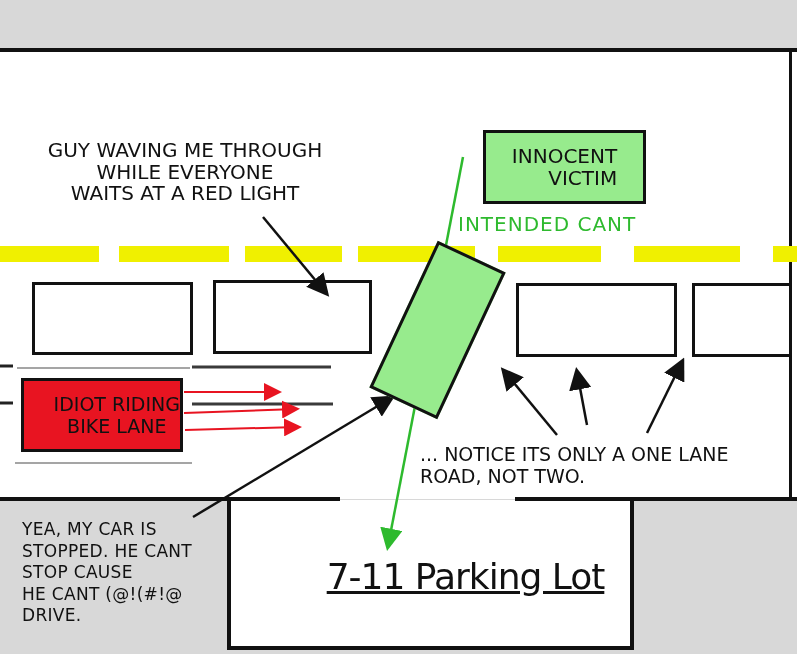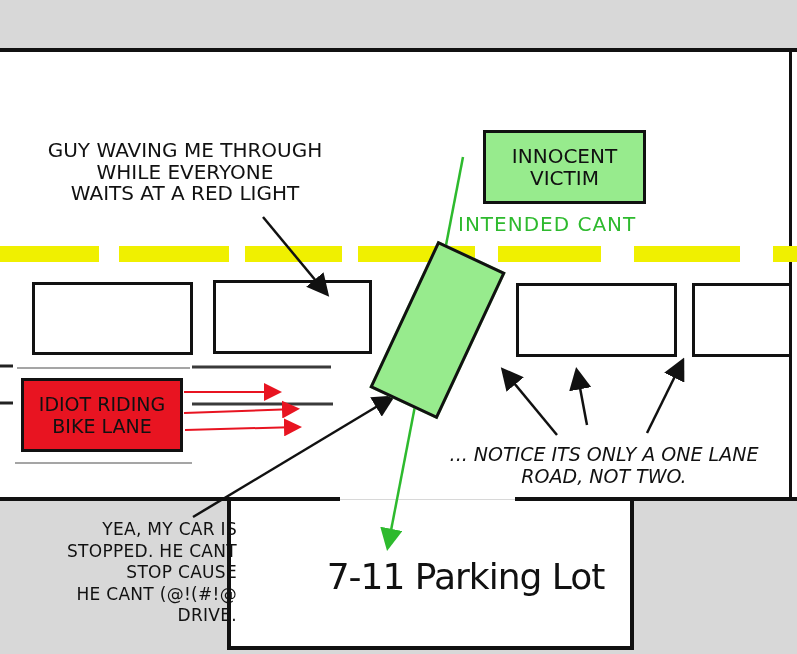--- a/index.html
+++ b/index.html
@@ -19,50 +19,50 @@
   
   #top-line{left:0;top:48px;width:797px;height:4px;background:var(--ink-black);z-index:1;}
   #road{left:0;top:52px;width:797px;height:447px;background:var(--road-white);z-index:1;}
   #right-border{left:789px;top:52px;width:3px;height:447px;background:var(--ink-black);z-index:2;}
   #curb-left{left:0;top:497px;width:340px;height:4px;background:var(--ink-black);z-index:4;}
   #curb-right{left:515px;top:497px;width:282px;height:4px;background:var(--ink-black);z-index:4;}
   #parking-lot{left:227px;top:500px;width:407px;height:150px;background:var(--road-white);
     border-left:4px solid var(--ink-black);border-right:4px solid var(--ink-black);
     border-bottom:4px solid var(--ink-black);box-sizing:border-box;z-index:1;}
   #parking-lot-label{left:227px;top:556px;width:477px;text-align:center;
-    font-size:36px;letter-spacing:-1px;z-index:5;}
+    font-size:36px;letter-spacing:-1px;z-index:5;text-decoration:underline;}
   
   .dash{top:246px;height:16px;background:var(--lane-yellow);z-index:2;}
   
   .car{background:var(--road-white);border:3px solid var(--ink-black);box-sizing:border-box;z-index:2;}
   #parked-car-1{left:32px;top:282px;width:161px;height:73px;}
   #parked-car-2{left:213px;top:280px;width:159px;height:74px;}
   #parked-car-3{left:516px;top:283px;width:161px;height:74px;}
   #parked-car-4{left:692px;top:283px;width:100px;height:74px;}
   
   #turning-car{left:400px;top:249px;width:75px;height:162px;background:var(--car-green);
     border:3px solid var(--ink-black);box-sizing:border-box;transform:rotate(25deg);z-index:4;}
   
   #victim-box{left:483px;top:130px;width:163px;height:74px;background:var(--car-green);
     border:3px solid var(--ink-black);box-sizing:border-box;z-index:2;
-    display:flex;align-items:center;justify-content:center;text-align:center;
+    display:flex;align-items:center;justify-content:center;text-align:right;
     font-size:20px;line-height:22px;}
   
   #idiot-box{left:21px;top:378px;width:162px;height:74px;background:var(--alert-red);
     border:3px solid var(--ink-black);box-sizing:border-box;z-index:2;
-    display:flex;align-items:center;justify-content:center;text-align:center;
+    display:flex;align-items:center;justify-content:flex-end;text-align:center;
     font-size:19px;line-height:22px;}
   
   #guy-waving{left:25px;top:140px;width:320px;text-align:center;
     font-size:20px;line-height:21.5px;z-index:5;}
   #intended-path{left:458px;top:212px;font-size:20px;letter-spacing:1px;
     color:var(--path-green);z-index:5;}
-  #one-lane-notice{left:420px;top:444px;width:368px;text-align:center;
-    font-size:19px;line-height:21.5px;z-index:5;font-style:italic;}
-  #my-car-note{left:22px;top:519px;width:215px;text-align:right;
+  #one-lane-notice{left:420px;top:444px;width:368px;text-align:left;
+    font-size:19px;line-height:21.5px;z-index:5;}
+  #my-car-note{left:22px;top:519px;width:215px;text-align:left;
     font-size:17px;line-height:21.5px;letter-spacing:.3px;z-index:5;}
   
   #overlay{left:0;top:0;width:797px;height:654px;z-index:3;pointer-events:none;}
   .arrow-black{stroke:var(--ink-black);stroke-width:2.5;fill:none;}
   .arrow-red{stroke:var(--alert-red);stroke-width:2;fill:none;}
   .arrow-green{stroke:var(--path-green);stroke-width:2.5;fill:none;}
   .lane-light{stroke:var(--lane-light-gray);stroke-width:2;}
   .lane-dark{stroke:var(--lane-dark-gray);stroke-width:3;}
   .lane-tick{stroke:#222222;stroke-width:3;}
   .head-black{fill:var(--ink-black);}

